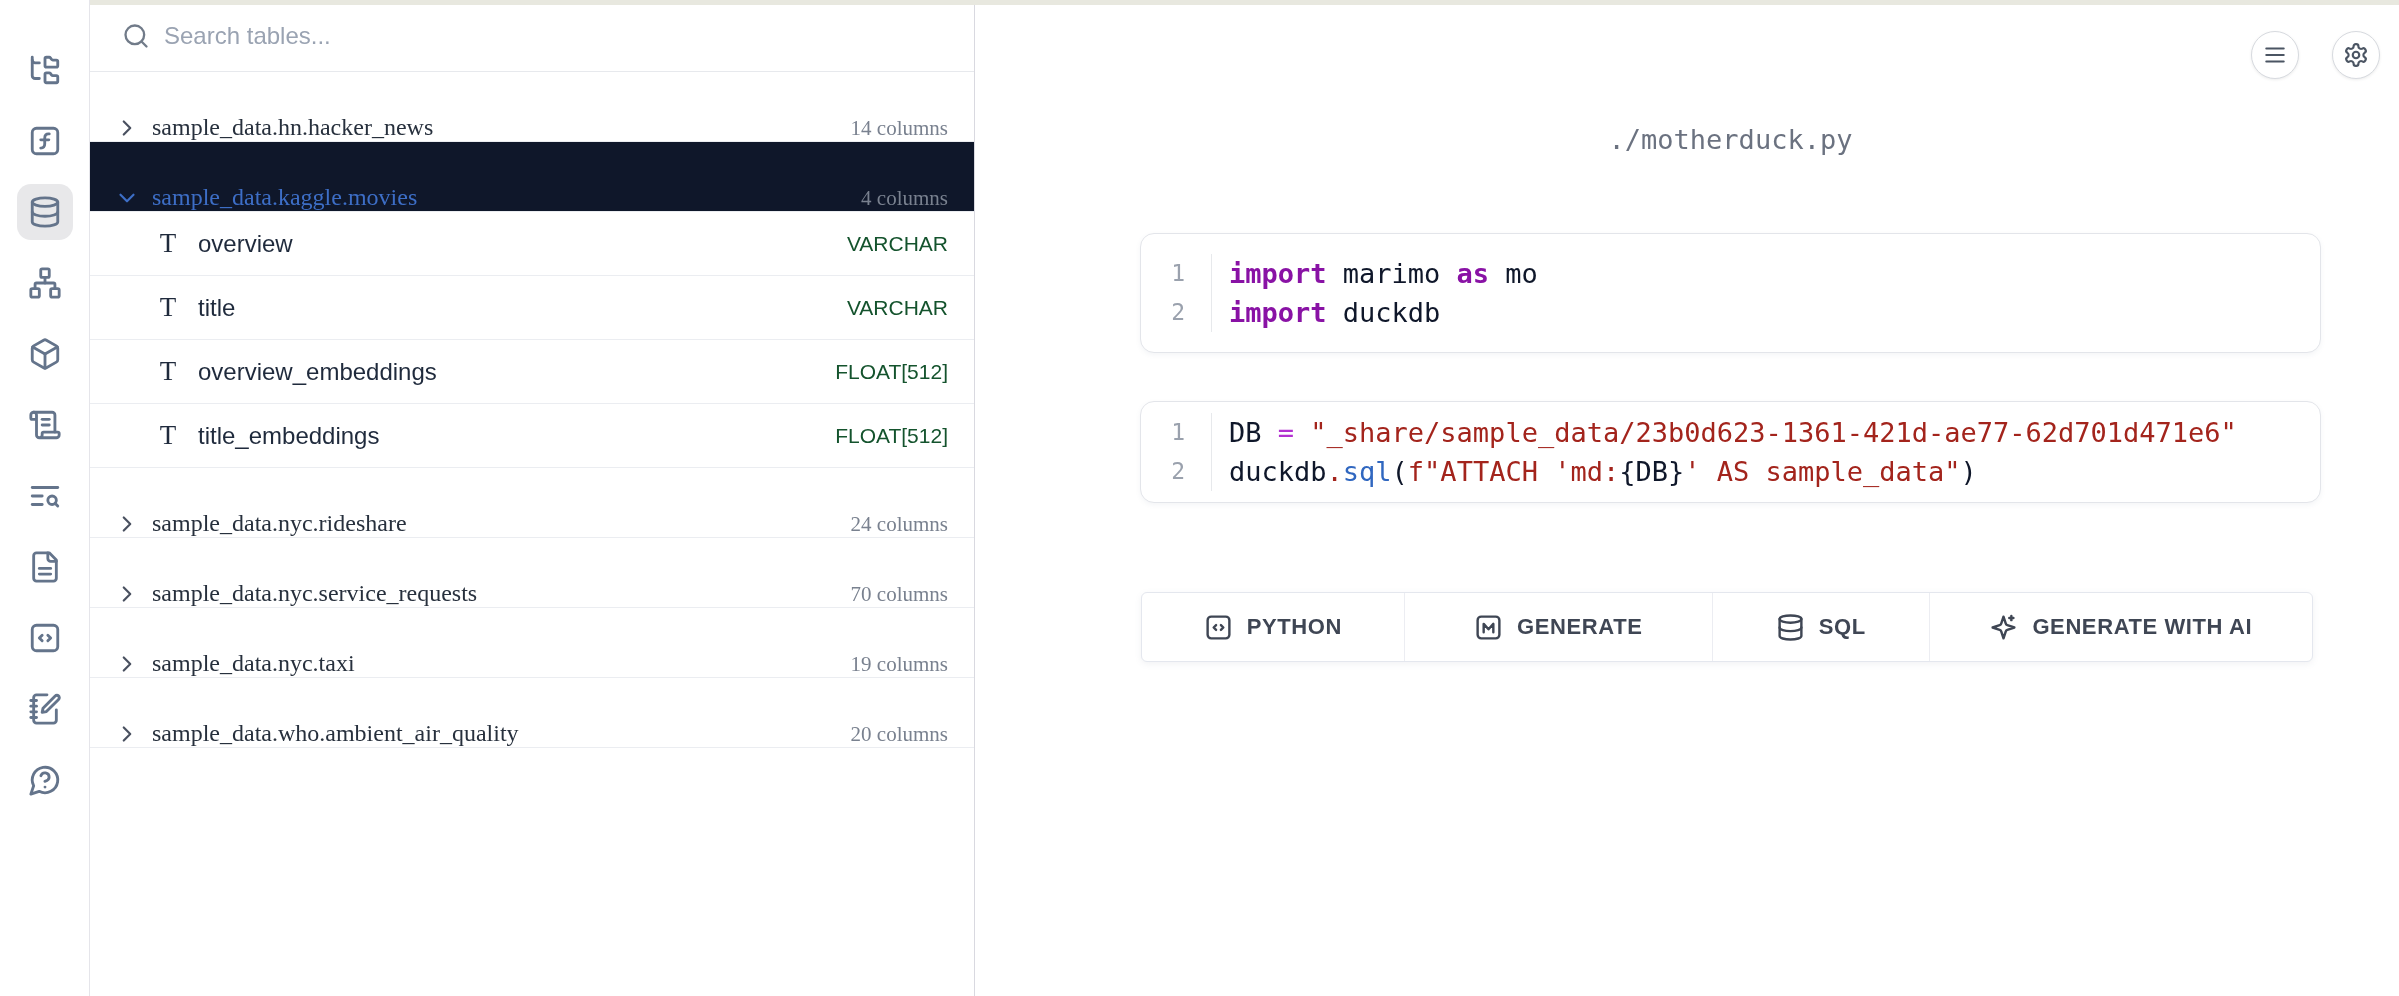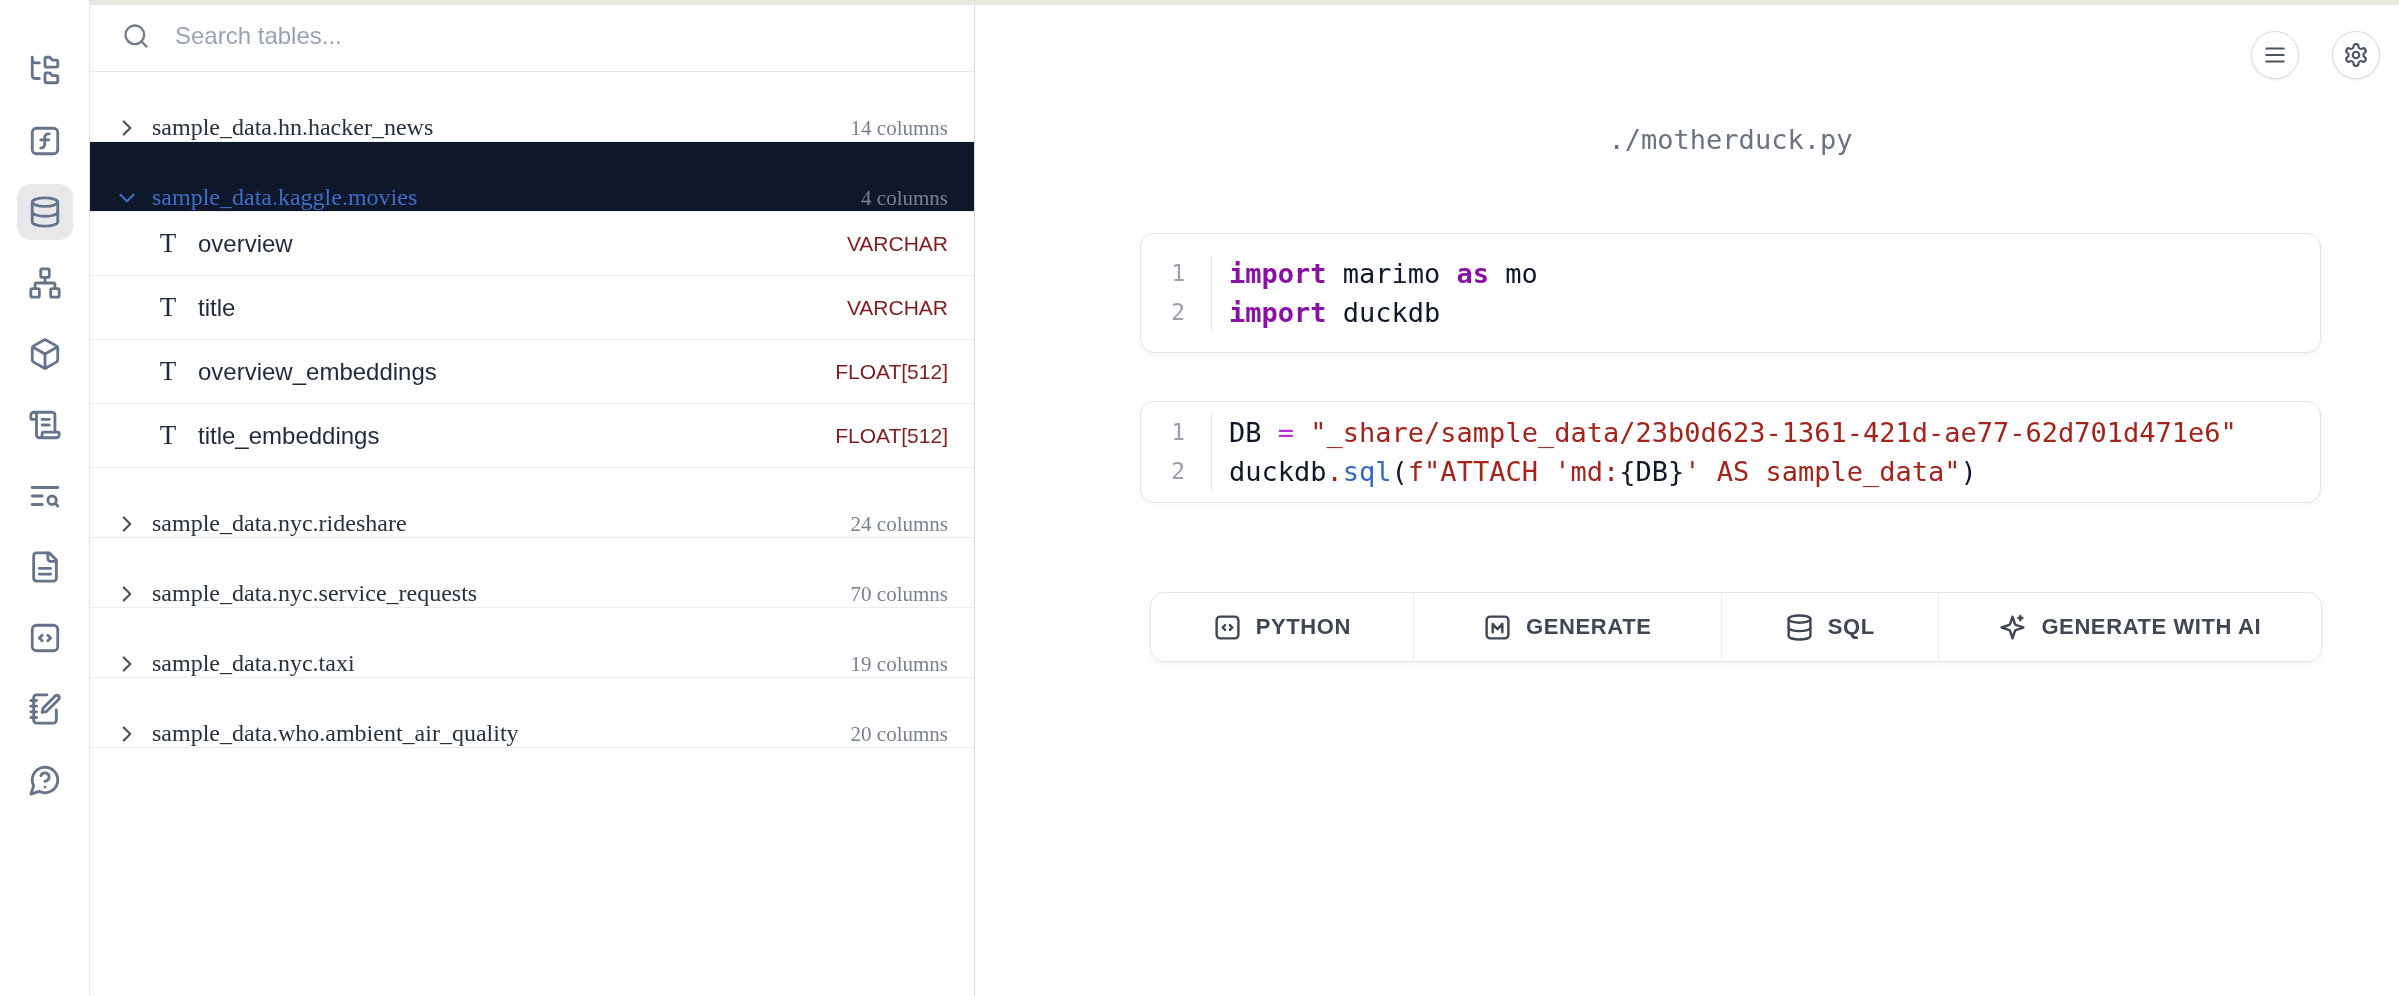--- a/index.html
+++ b/index.html
@@ -17,38 +17,38 @@
   .rail-item svg { width:34px; height:34px; }
 
   
   .panel { position:absolute; left:90px; top:0; width:885px; height:996px; background:#fff;
            border-right:1px solid #d9d9e0; z-index:3; }
   .panel-header { height:104px; display:flex; align-items:center; justify-content:space-between;
                   padding:0 44px 0 28px; border-bottom:1px solid #e7e9ed; }
   .panel-title { font-size:25px; font-weight:bold; color:#454e5c; letter-spacing:.3px; }
   .icon-btn { background:none; border:none; color:#3b4252; cursor:pointer; display:flex; }
   .icon-btn svg { width:30px; height:30px; }
-  .search-row { height:72px; display:flex; align-items:center; gap:25px;
+  .search-row { height:72px; display:flex; align-items:center; gap:14px;
                 padding:0 28px 0 32px; border-bottom:1px solid #e7e9ed;justify-content:space-between; }
   .search-row svg { width:28px; height:28px; color:#717b89; flex:none; }
   .search-input { border:none; outline:none; flex:1; font-size:24px; color:#27303d;
                   font-family:"Liberation Sans", sans-serif; }
   .search-input::placeholder { color:#9aa3b2; }
 
   .row-table { height:70px; display:flex; align-items:flex-end; padding:0 26px 0 24px;
                border-bottom:1px solid #ebedf1; font-size:24px; color:#27303d; cursor:pointer;font-family:Liberation Serif, serif; }
   .row-table .chev { width:26px; height:26px; color:#4a5160; margin-right:12px; flex:none; }
   .row-table.selected { background:#0f172a; color:#3d6ec6; }
   .row-table.selected .chev { color:#3d6ec6; }
   .row-col { height:64px; display:flex; align-items:center; padding:0 26px 0 66px;
              border-bottom:1px solid #ebedf1; font-size:24px; color:#1f2a3c; cursor:pointer; }
   .t-glyph { font-family:"Liberation Serif", serif; font-size:27px; color:#1f2a3c;
              width:24px; margin-right:18px; text-align:center; }
   .meta { margin-left:auto; font-size:21px; color:#79818f; font-weight:normal; }
-  .meta.type { color:#7f1d1d; }
+  .meta.type { color:#14532d; }
 
   
   .main { position:absolute; left:976px; top:0; width:1423px; height:996px; background:#fff; }
   .round-btn { position:absolute; width:48px; height:48px; border-radius:50%;
                border:1px solid #d7dadf; background:#fff; color:#4b5563; cursor:pointer;
                display:flex; align-items:center; justify-content:center;
                box-shadow:0 1px 3px rgba(0,0,0,.08); }
   .round-btn svg { width:26px; height:26px; }
   .menu-btn { left:1275px; top:31px; }
   .settings-btn { left:1356px; top:31px; }
@@ -67,22 +67,22 @@
             font-size:23px; line-height:39px; color:#9aa1ad; }
   .code { padding-left:17px; font-family:"DejaVu Sans Mono", monospace; font-size:27px;
           line-height:39px; color:#1b1f27; white-space:pre; }
   .tok-kw   { color:#8912a5; font-weight:bold; }
   .tok-str  { color:#a3241c; }
   .tok-red  { color:#a3241c; }
   .tok-fn   { color:#3067c0; }
   .tok-op   { color:#b331d1; }
   .tok-plain{ color:#0f172a; }
 
-  .add-buttons { position:absolute; left:174px; top:592px; width:1172px; height:70px;
-                 border:1px solid #e4e7ee; border-radius:14px; background:#fff; display:flex;
+  .add-buttons { position:absolute; left:165px; top:592px; width:1172px; height:70px;
+                 border:1px solid #e4e7ee; border-radius:6px; background:#fff; display:flex;
                  overflow:hidden; box-shadow:0 2px 6px rgba(120,130,150,.10); }
   .add-btn { display:flex; align-items:center; justify-content:center; gap:14px;
              border-right:1px solid #ecedf2; font-size:22px; font-weight:bold; color:#3f4654;
              letter-spacing:.6px; background:none; cursor:pointer;
              font-family:"Liberation Sans", sans-serif; border-top:none; border-bottom:none; border-left:none; }
   .add-btn:last-child { border-right:none; }
   .add-btn svg { width:29px; height:29px; flex:none; }
 </style>
 </head>
 <body>

